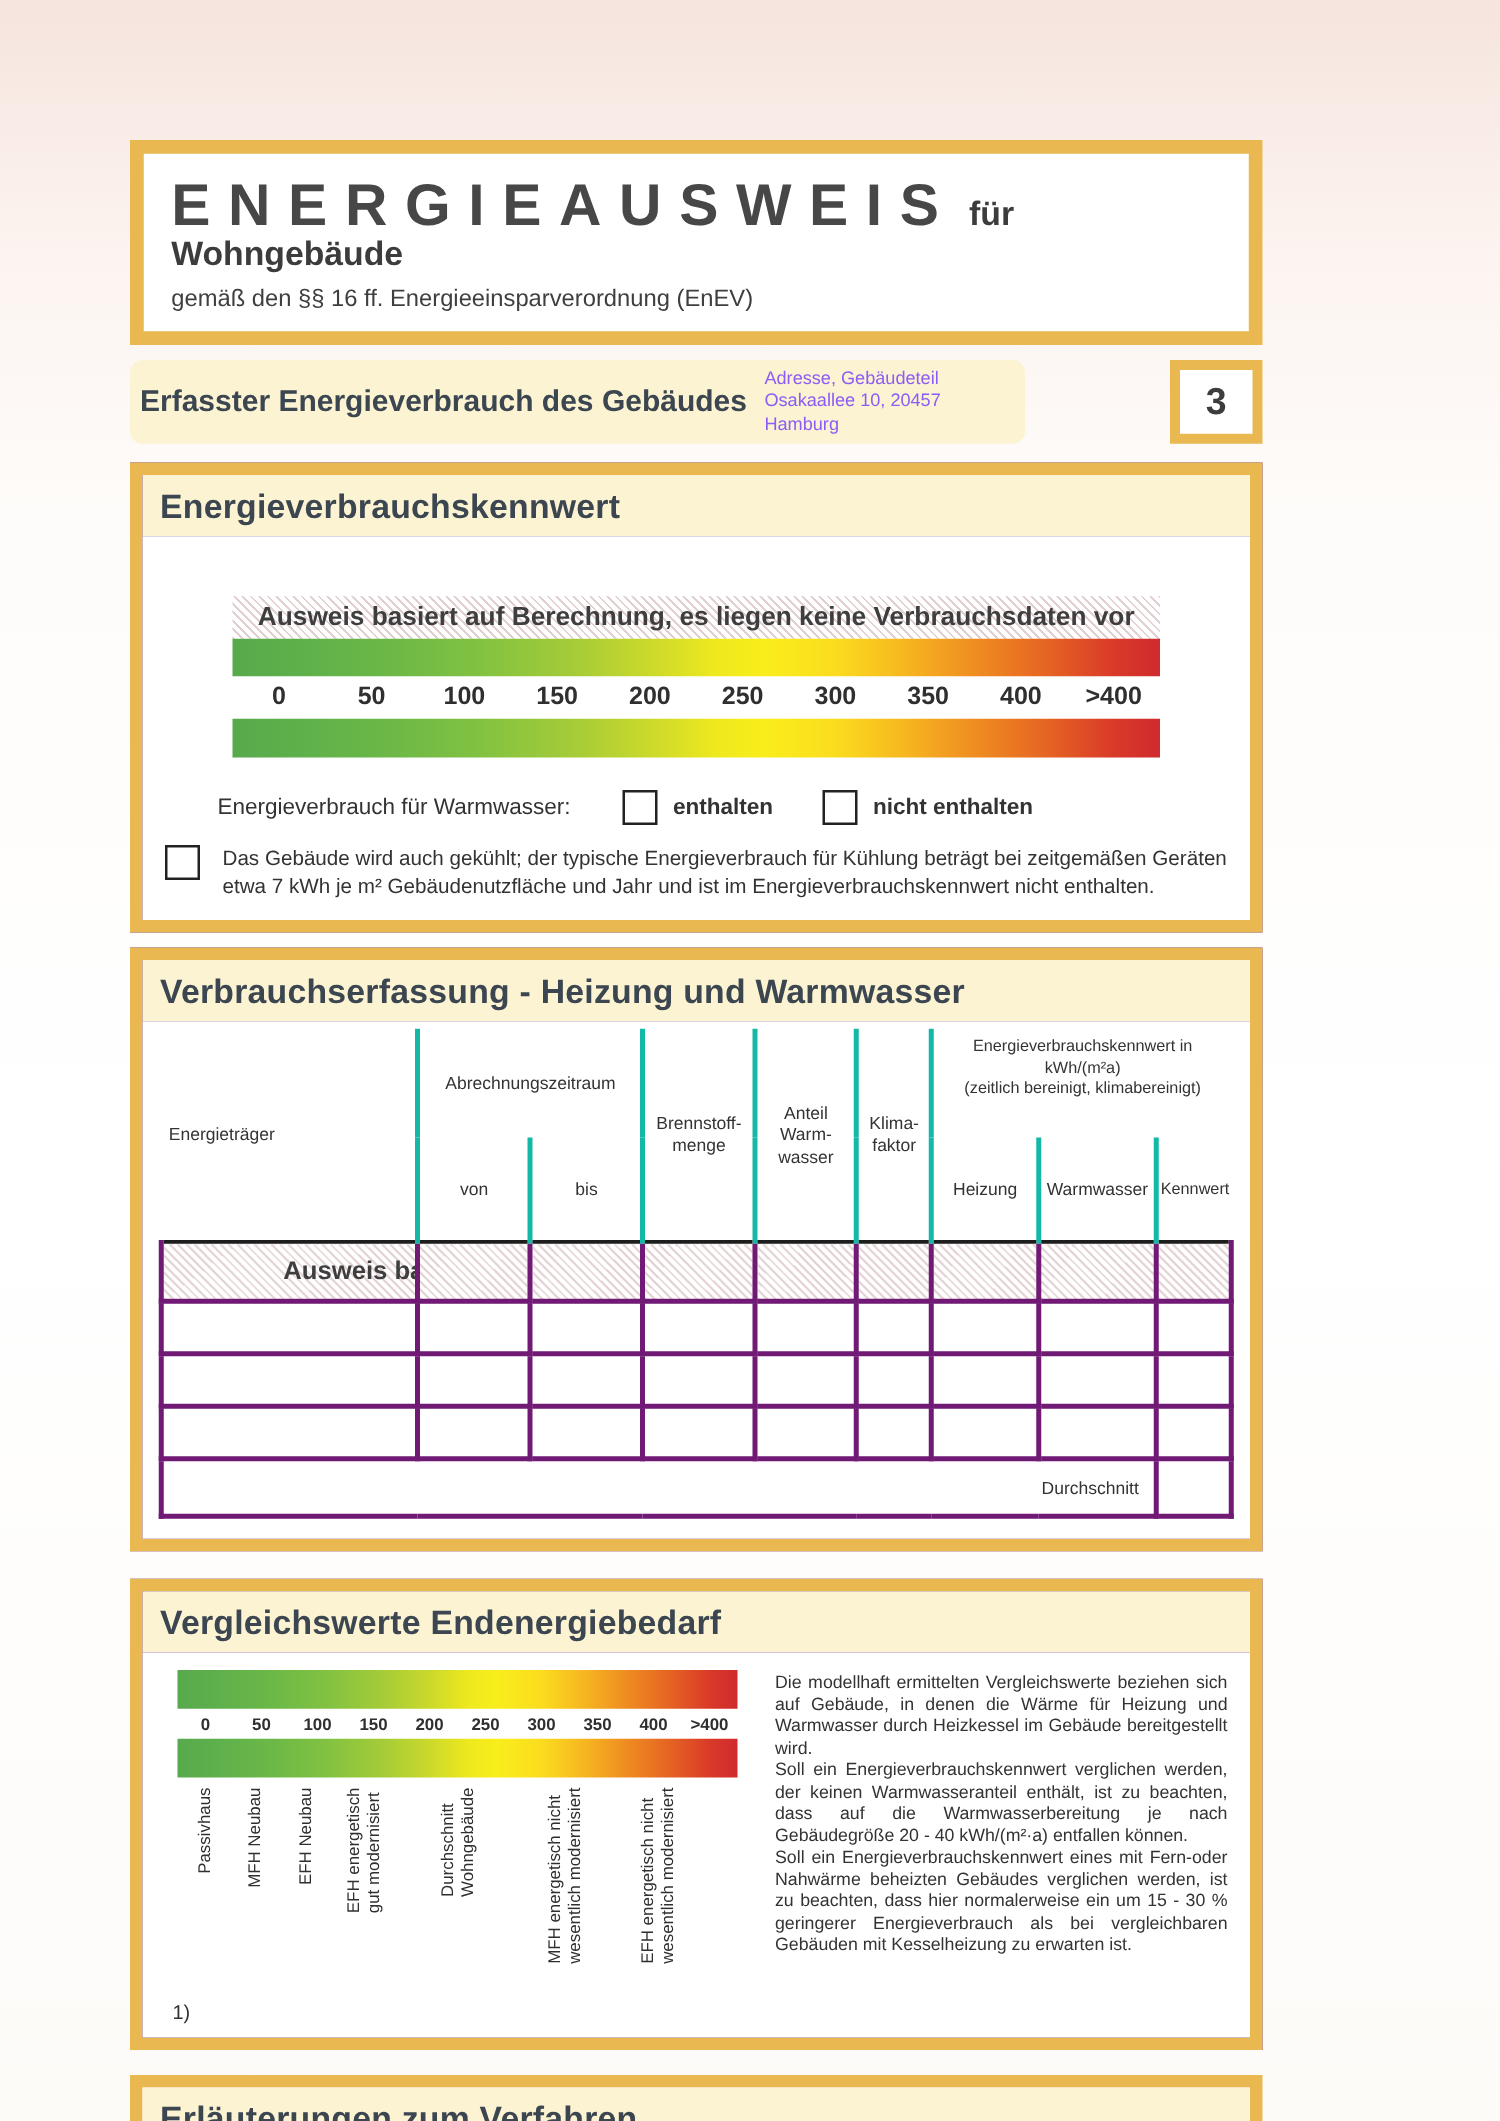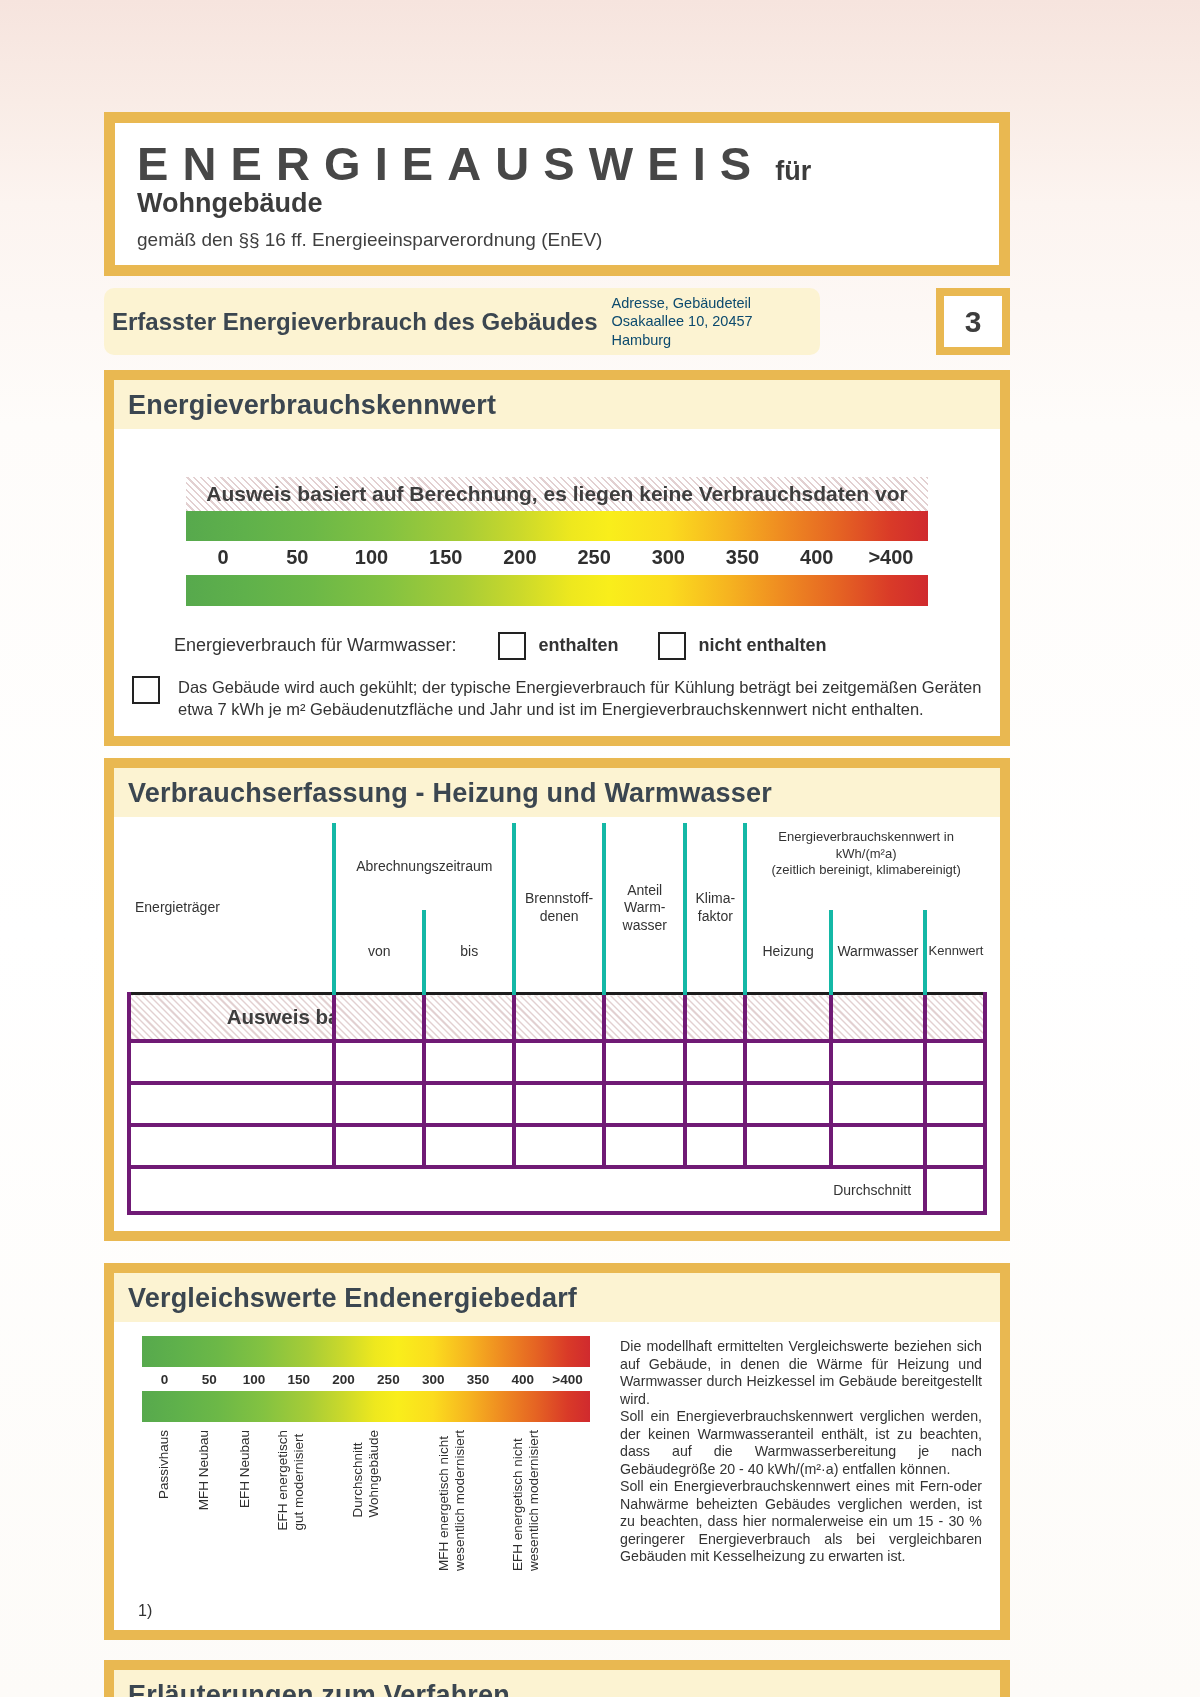--- a/index.html
+++ b/index.html
@@ -33,21 +33,21 @@
   
   .header-box{padding:16px 22px 14px 22px;}
   .main-title{font-size:47px;font-weight:bold;color:#474747;letter-spacing:.30em;line-height:1.05;white-space:nowrap;}
   .title-suffix{font-size:27px;font-weight:bold;color:#3c3c3c;letter-spacing:0;margin-left:10px;}
   .subtitle{font-size:19px;color:#3f3f3f;margin-top:10px;}
 
   
   .band-row{display:flex;margin-top:12px;align-items:stretch;}
   .band{background:#fcf3d2;flex:0 0 700px;display:flex;align-items:center;padding:6px 8px;gap:14px;border-radius:10px;}
   .band-title{font-size:24px;font-weight:bold;color:#3b4650;white-space:nowrap;}
-  .addr{font-size:14.5px;color:#0c4a6e;line-height:1.25;}
+  .addr{font-size:14.5px;color:#8b5cf6;line-height:1.25;}
   .pagenum-box{margin-left:auto;width:58px;border:8px solid #e9b851;background:#fff;
     display:flex;align-items:center;justify-content:center;font-size:30px;font-weight:bold;color:#3d3d3d;}
 
   
   .box1{margin-top:15px;}
   .box1-content{background:#fff;padding:8px 14px 14px 14px;}
   .banner{margin:40px 58px 0 58px;padding:5px 4px;text-align:center;
     font-size:21px;font-weight:bold;color:#3e3e3e;}
   .scale{margin:0 58px;}
   .bar1{height:30px;}
@@ -174,21 +174,21 @@
             <col style="width:7%">
           <col style="width:10%">
             <col style="width:11%">
             <col style="width:7%">
         </colgroup>
         <thead>
           <tr class="hr1">
             <td rowspan="2" class="no-l etr">Energieträger</td>
             <td colspan="2">Abrechnungszeitraum</td>
             <td rowspan="2" style="white-space:pre-line">Brennstoff-
-denen</td>
+menge</td>
             <td rowspan="2" style="white-space:pre-line">Anteil
 Warm-
 wasser</td>
             <td rowspan="2" style="white-space:pre-line">Klima-
 faktor</td>
             <td colspan="3" class="grp" style="white-space:pre-line">Energieverbrauchskennwert in kWh/(m²a)
 (zeitlich bereinigt, klimabereinigt)</td>
           </tr>
           <tr class="hr2">
             <td>von</td>

